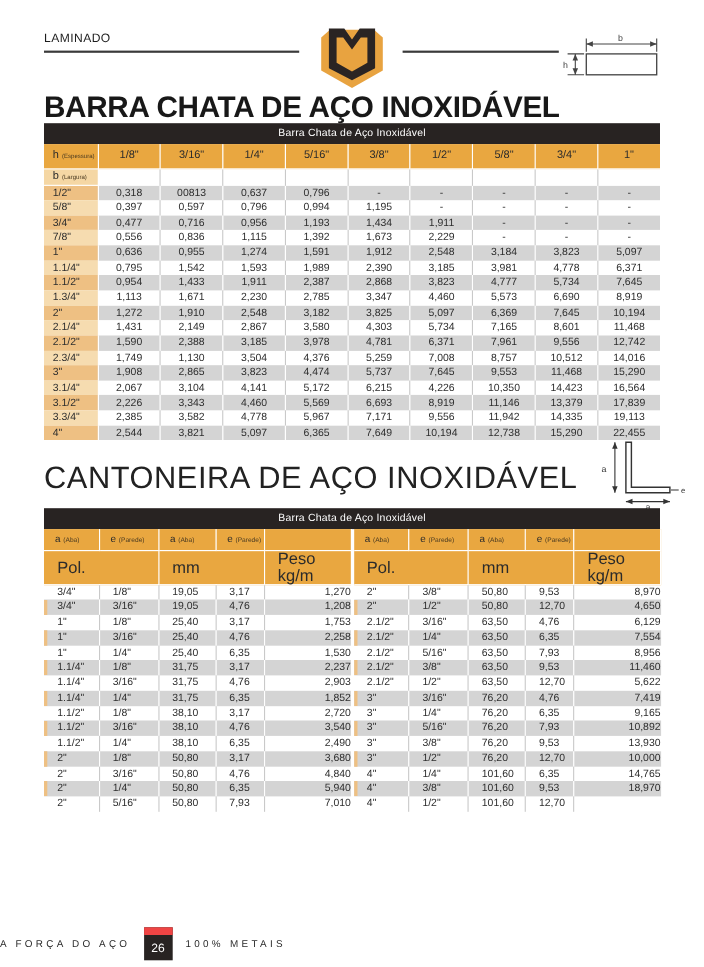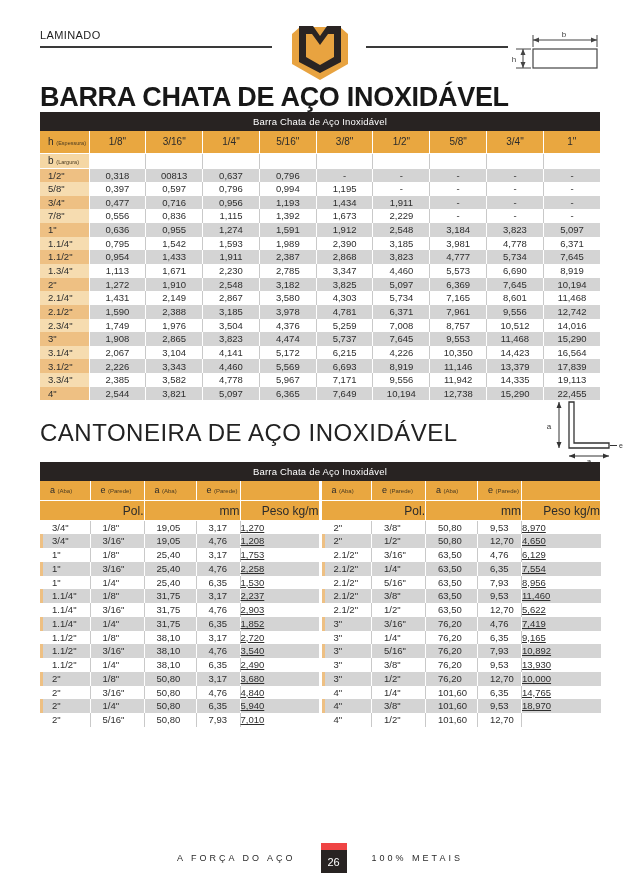--- a/index.html
+++ b/index.html
@@ -11,21 +11,21 @@
   .rule{position:absolute;top:46px;height:2px;background:#3a3a3a;}
   .rule-left{left:40px;width:232px;}
   .rule-right{left:366px;width:142px;}
   .logo{position:absolute;left:286px;top:25px;}
   .diagram-flat{position:absolute;left:511px;top:27px;}
   .diagram-angle{position:absolute;left:545px;top:400px;}
 
   
   .title1{position:absolute;left:40px;top:82px;font-size:27px;font-weight:bold;
           letter-spacing:-.3px;color:#181818;}
-  .title2{position:absolute;left:40px;top:419px;font-size:24px;font-weight:normal;
+  .title2{position:absolute;left:40px;top:419px;font-size:28px;font-weight:normal;
           letter-spacing:.5px;color:#222;}
 
   
   table{border-collapse:collapse;table-layout:fixed;}
   th,td{padding:0;font-weight:normal;line-height:1;}
   .caption-bar{background:#282322;color:#fff;font-size:9.5px;letter-spacing:.2px;
                height:19px;display:flex;align-items:center;justify-content:center;}
   .num{text-align:center;font-size:9.5px;color:#2e2e2e;}
   tr.striped td,tr.striped th{background:#d4d4d4;}
   td{border-right:1px solid #c9c9c9;}
@@ -47,31 +47,31 @@
   .t1 tbody tr.striped th.rowlabel{background:#eec083;}
 
   
   .t2-wrap{position:absolute;left:40px;top:462px;width:560px;}
   .t2-halves{display:flex;gap:2px;width:560px;}
   .t2{width:279px;}
   .t2 col.c1{width:50px;} .t2 col.c2{width:54px;} .t2 col.c3{width:52px;}
   .t2 col.c4{width:44px;} .t2 col.c5{width:79px;}
   .t2 thead th{background:#e9a740;border-right:1px solid #fff;border-bottom:1px solid #fff;
                font-size:9px;color:#2b2b2b;height:19px;text-align:left;padding-left:10px;}
-  .t2 thead tr.grp th{text-align:right;padding-left:0;font-size:12px;}
+  .t2 thead tr.grp th{text-align:left;padding-left:12px;font-size:15px;}
   .t2 .sub{font-size:6px;color:#4a3a20;}
   .t2 tbody tr{height:13.75px;}
   .t2 tbody td{font-size:9.5px;color:#2e2e2e;}
   .t2 td.pol,.t2 td.mm{text-align:left;padding-left:12px;}
-  .t2 td.peso{text-align:left;text-decoration:underline;}
+  .t2 td.peso{text-align:right;}
   .t2 tr.striped td:first-child{box-shadow:inset 3px 0 0 #eec083;}
 
   
   .footer{position:absolute;left:0;top:843px;width:640px;display:flex;align-items:center;
-          justify-content:center;gap:25px;}
+          justify-content:flex-start;gap:12px;}
   .footer .ftext{font-size:9px;letter-spacing:3px;color:#2b2b2b;}
   .pagebox{width:26px;height:23px;background:#282322;border-top:7px solid #ef4444;
            color:#fff;font-size:11px;display:flex;align-items:center;justify-content:center;}
   svg text{font-family:"Liberation Sans",sans-serif;}
 </style>
 </head>
 <body>
 
 <div class="page">
 
@@ -265,21 +265,21 @@
             <td class="num">3,978</td>
             <td class="num">4,781</td>
             <td class="num">6,371</td>
             <td class="num">7,961</td>
             <td class="num">9,556</td>
             <td class="num">12,742</td>
           </tr>
           <tr>
             <th class="rowlabel">2.3/4"</th>
             <td class="num">1,749</td>
-            <td class="num">1,976</td>
+            <td class="num">1,130</td>
             <td class="num">3,504</td>
             <td class="num">4,376</td>
             <td class="num">5,259</td>
             <td class="num">7,008</td>
             <td class="num">8,757</td>
             <td class="num">10,512</td>
             <td class="num">14,016</td>
           </tr>
           <tr class="striped">
             <th class="rowlabel">3"</th>

